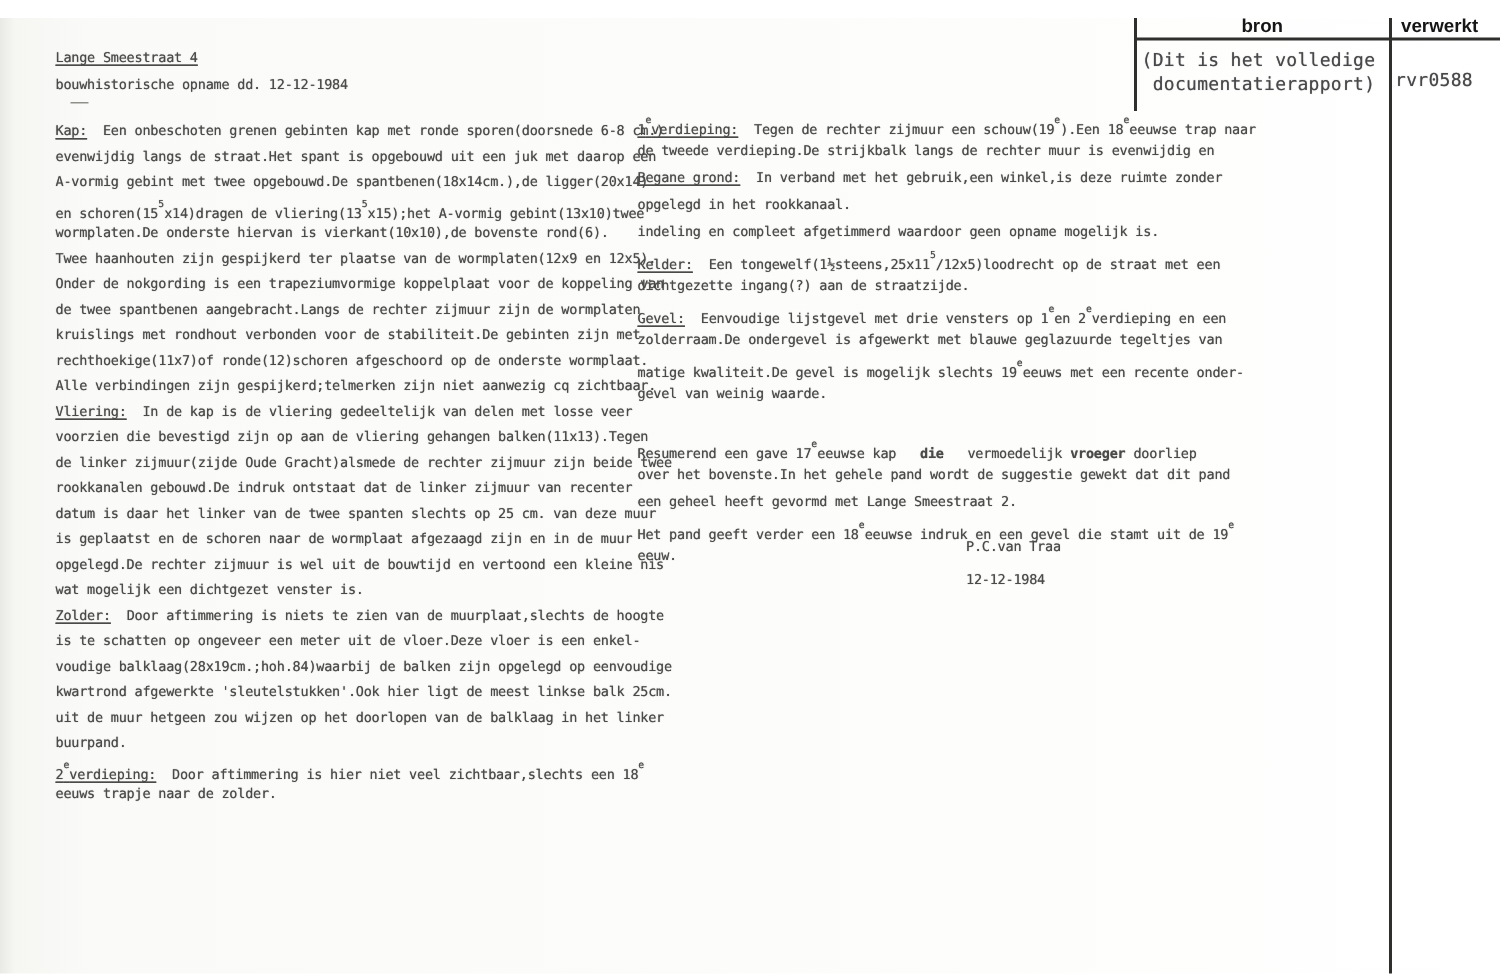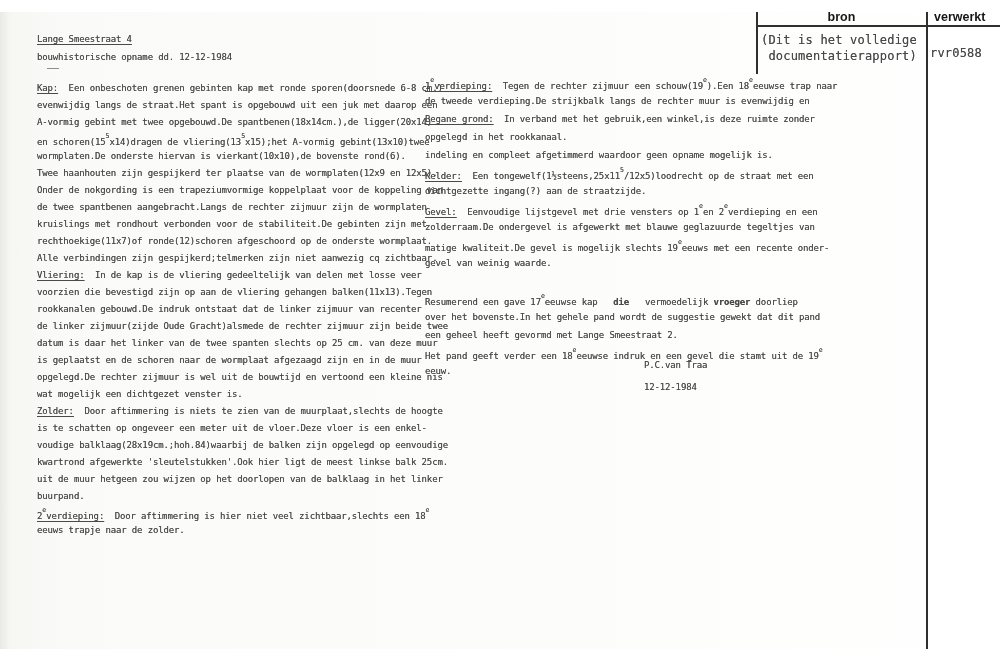--- a/index.html
+++ b/index.html
@@ -113,22 +113,22 @@
       <div class="tline">en schoren(15<sup>5</sup>x14)dragen de vliering(13<sup>5</sup>x15);het A-vormig gebint(13x10)twee</div>
       <div class="tline">wormplaten.De onderste hiervan is vierkant(10x10),de bovenste rond(6).</div>
       <div class="tline">Twee haanhouten zijn gespijkerd ter plaatse van de wormplaten(12x9 en 12x5).</div>
       <div class="tline">Onder de nokgording is een trapeziumvormige koppelplaat voor de koppeling van</div>
       <div class="tline">de twee spantbenen aangebracht.Langs de rechter zijmuur zijn de wormplaten</div>
       <div class="tline">kruislings met rondhout verbonden voor de stabiliteit.De gebinten zijn met</div>
       <div class="tline">rechthoekige(11x7)of ronde(12)schoren afgeschoord op de onderste wormplaat.</div>
       <div class="tline">Alle verbindingen zijn gespijkerd;telmerken zijn niet aanwezig cq zichtbaar.</div>
       <div class="tline"><span class="u">Vliering:</span>  In de kap is de vliering gedeeltelijk van delen met losse veer</div>
       <div class="tline">voorzien die bevestigd zijn op aan de vliering gehangen balken(11x13).Tegen</div>
+      <div class="tline">de linker zijmuur(zijde Oude Gracht)alsmede de rechter zijmuur zijn beide twee</div>
       <div class="tline">rookkanalen gebouwd.De indruk ontstaat dat de linker zijmuur van recenter</div>
-      <div class="tline">de linker zijmuur(zijde Oude Gracht)alsmede de rechter zijmuur zijn beide twee</div>
       <div class="tline">datum is daar het linker van de twee spanten slechts op 25 cm. van deze muur</div>
       <div class="tline">is geplaatst en de schoren naar de wormplaat afgezaagd zijn en in de muur</div>
       <div class="tline">opgelegd.De rechter zijmuur is wel uit de bouwtijd en vertoond een kleine nis</div>
       <div class="tline">wat mogelijk een dichtgezet venster is.</div>
       <div class="tline"><span class="u">Zolder:</span>  Door aftimmering is niets te zien van de muurplaat,slechts de hoogte</div>
       <div class="tline">is te schatten op ongeveer een meter uit de vloer.Deze vloer is een enkel-</div>
       <div class="tline">voudige balklaag(28x19cm.;hoh.84)waarbij de balken zijn opgelegd op eenvoudige</div>
       <div class="tline">kwartrond afgewerkte 'sleutelstukken'.Ook hier ligt de meest linkse balk 25cm.</div>
       <div class="tline">uit de muur hetgeen zou wijzen op het doorlopen van de balklaag in het linker</div>
       <div class="tline">buurpand.</div>

